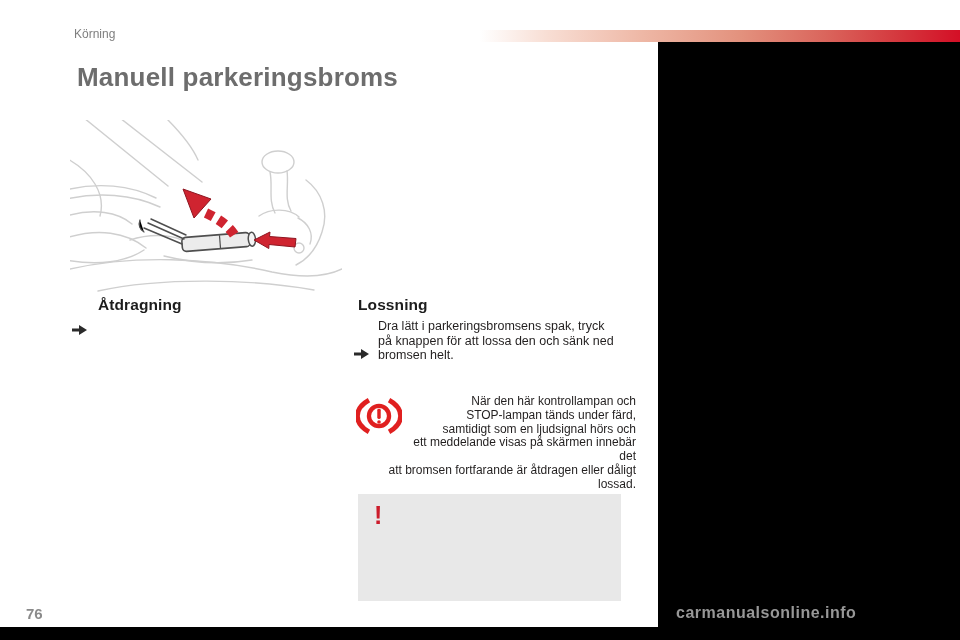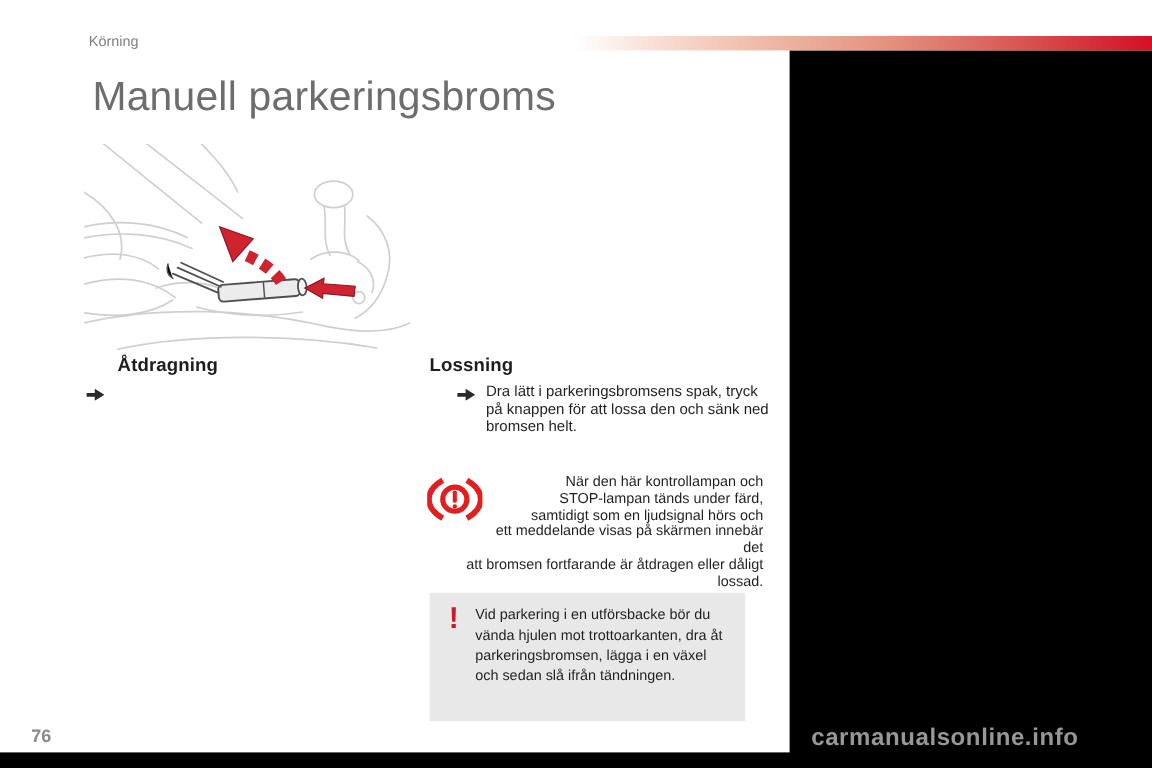--- a/index.html
+++ b/index.html
@@ -8,43 +8,43 @@
     position:relative; width:960px; height:640px; overflow:hidden;
     background:#ffffff; font-family:"Liberation Sans", sans-serif; color:#221f1f;
   }
   .abs { position:absolute; }
 
   
   #right-black  { left:658px; top:42px; width:302px; height:598px; background:#000; }
   #bottom-black { left:0; top:627px; width:960px; height:13px; background:#000; }
   #watermark {
     left:676px; top:604px; width:280px; color:#979797;
-    font-size:20px; font-weight:600; letter-spacing:.5px; z-index:5;
+    font-size:16px; font-weight:600; letter-spacing:.5px; z-index:5;
   }
 
   
   #section-label { left:74px; top:27px; font-size:12px; color:#7f7f7f; }
   #gradient-bar {
     left:480px; top:30px; width:480px; height:12px;
     background:linear-gradient(90deg,#ffffff 0%,#f8ded4 14%,#eeb7a5 34%,#e3927e 54%,#da655c 72%,#d4353c 88%,#d40f26 100%);
   }
-  #page-title { left:77px; top:62px; font-size:34px; font-weight:normal; color:#6d6d6d; letter-spacing:.2px; }
+  #page-title { left:77px; top:62px; font-size:26px; font-weight:bold; color:#6d6d6d; letter-spacing:.2px; }
   #page-number { left:26px; top:605px; font-size:15px; font-weight:bold; color:#8a8a8a; }
 
   
   #figure { left:70px; top:120px; width:272px; height:172px; background:#fff; }
 
   
   h3.col-heading { font-size:15.5px; font-weight:bold; color:#1d1d1d; letter-spacing:.1px; }
   #heading-atdragning { left:68px;  top:296px;margin-left:30px; }
   #heading-lossning   { left:358px; top:296px; }
 
   .bullet { display:flex; align-items:flex-start; }
   #bullet-atdragning { left:72px;  top:319px; width:268px; }
-  #bullet-lossning   { left:381px; top:319px; width:268px; }
+  #bullet-lossning   { left:354px; top:319px; width:268px;align-items:flex-end; }
   .bullet .arrow { width:24px; flex:0 0 24px; padding-top:2px; }
   .bullet .btxt { white-space:pre-line; font-size:12.5px; line-height:14.5px; color:#221f1f; }
 
   
   #lamp-block { left:356px; top:395px; width:280px;text-align:right; }
   #lamp-icon { float:left; width:46px; height:40px; margin:1px 10px 2px 0; }
   #lamp-text { white-space:pre-line; font-size:12px; line-height:13.8px; color:#221f1f; }
 
   
   #caution-box {
@@ -157,17 +157,13 @@
   <div id="lamp-text">När den här kontrollampan och
 STOP-lampan tänds under färd,
 samtidigt som en ljudsignal hörs och
 ett meddelande visas på skärmen innebär det
 att bromsen fortfarande är åtdragen eller dåligt
 lossad.</div>
 </div>
 
 <div class="abs" id="caution-box">
   <div id="caution-mark">!</div>
-  <div id="caution-text">Vid parkering i en utförsbacke bör du
-vända hjulen mot trottoarkanten, dra åt
-parkeringsbromsen, lägga i en växel
-och sedan slå ifrån tändningen.</div>
 </div>
 
 </body></html>

